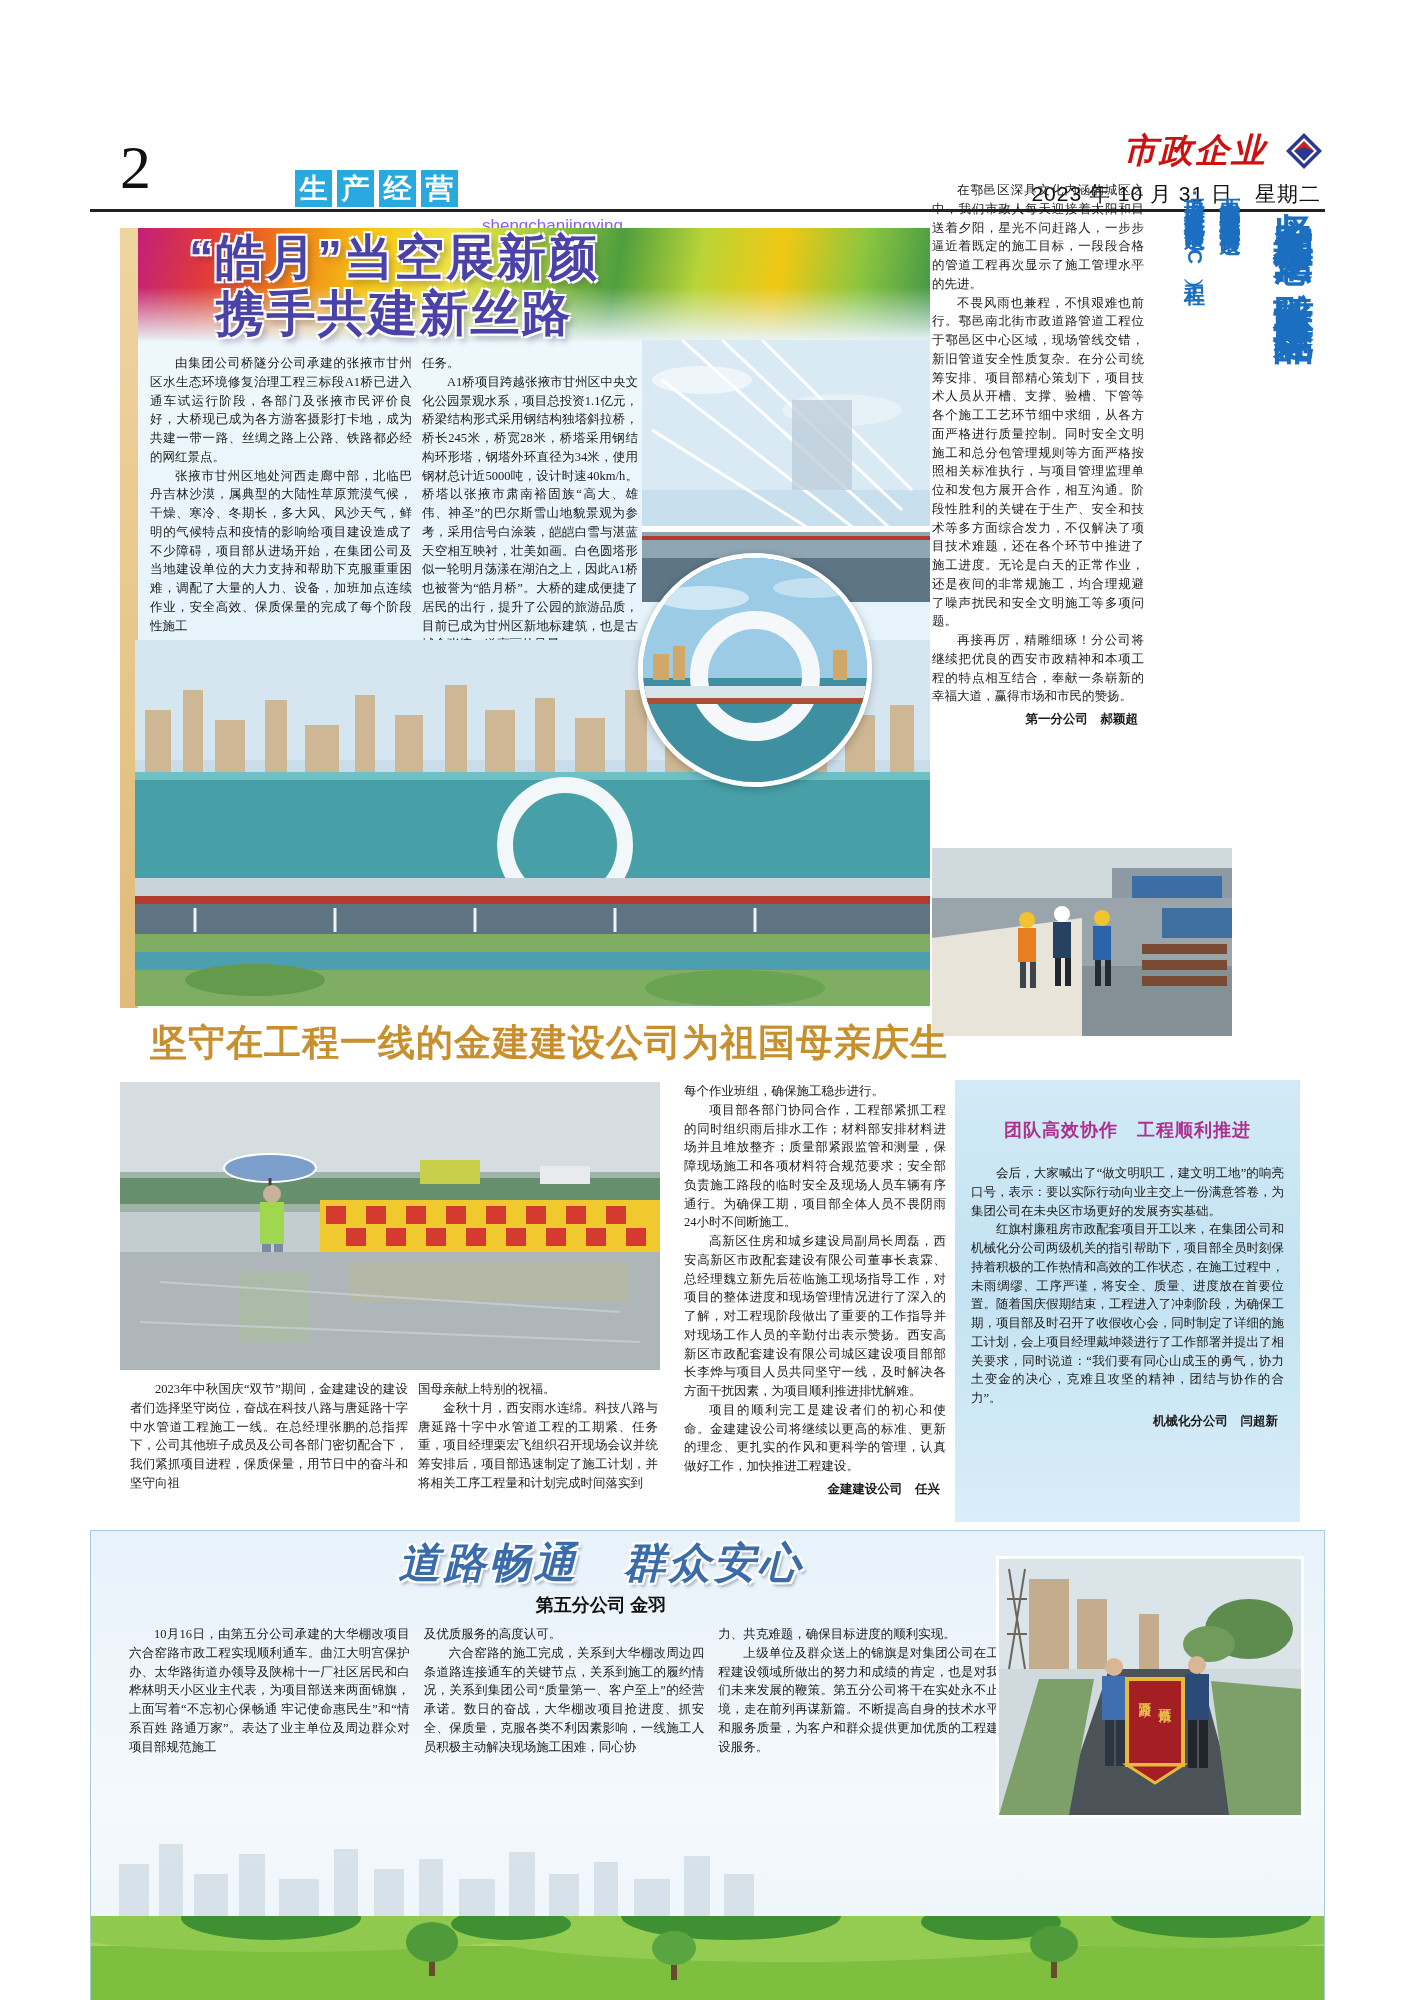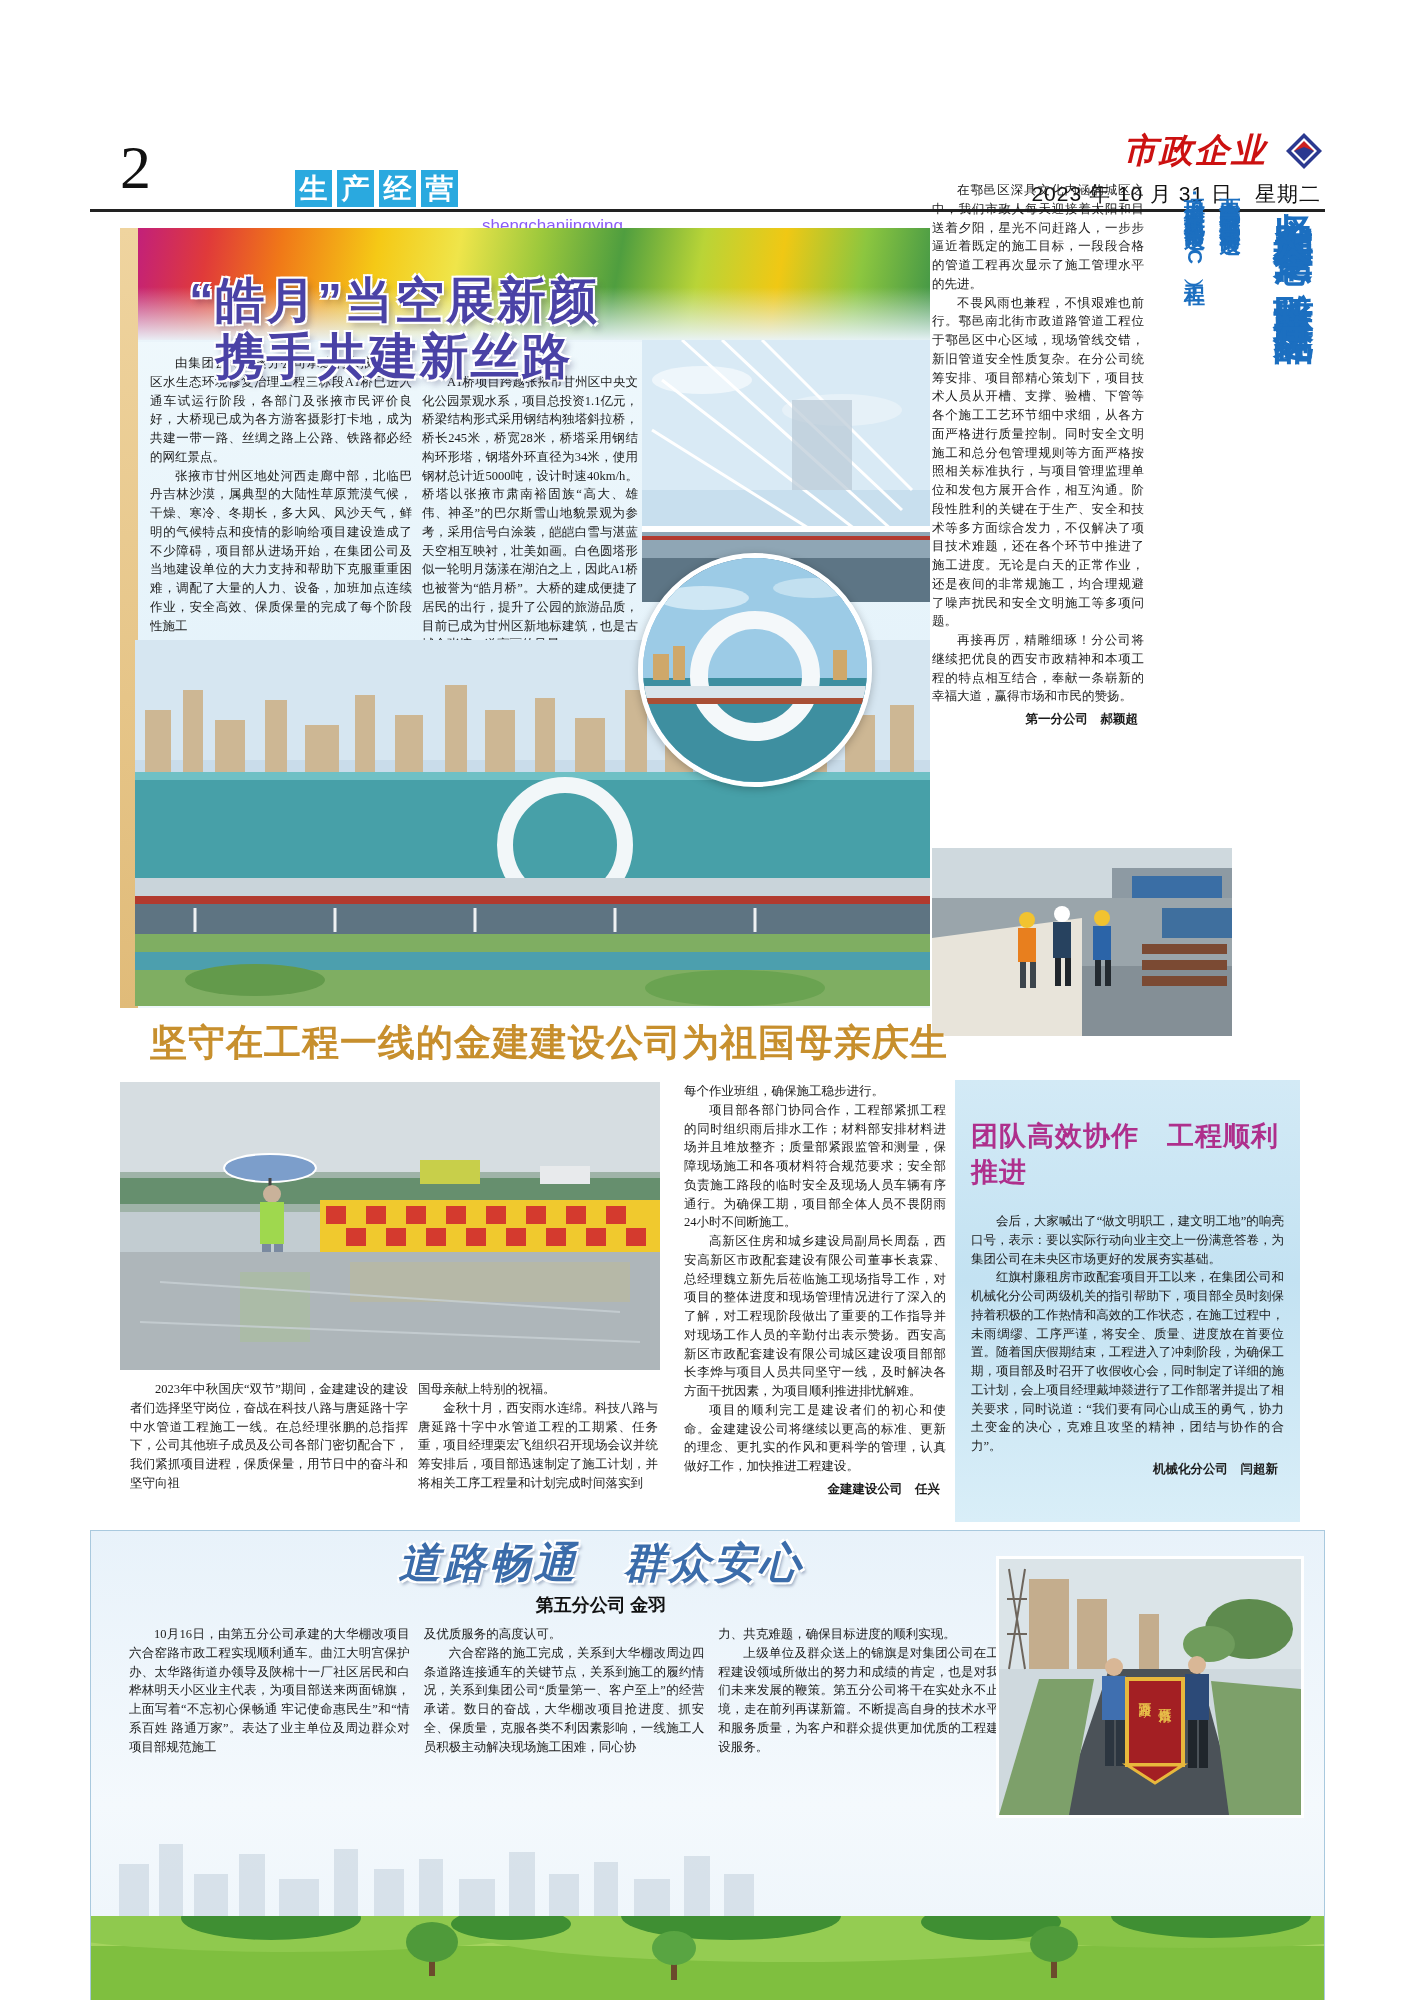--- a/index.html
+++ b/index.html
@@ -37,21 +37,21 @@
   .art1-main { position:absolute; left:18px; top:0; right:0; bottom:0;
                background:linear-gradient(180deg,#f2fafd 0%, #e4f2fa 60%, #eef7fb 100%); }
   .art1-banner { position:absolute; left:18px; top:0; width:792px; height:112px;
       background:linear-gradient(100deg,#c2207a 0%,#e03a3a 9%,#f07818 18%,#f5c916 30%,
                  #efe54a 40%,#9cc83c 50%,#4f9e3f 60%,#b9d437 70%,#f0c814 80%,#8cc63f 90%,#3f9447 100%); }
   .art1-banner::after { content:""; position:absolute; left:0; bottom:-2px; width:100%; height:55px;
       background:linear-gradient(180deg, rgba(240,248,252,0) 0%, #eaf4fa 100%); }
   .art1-title { position:absolute; left:18px; top:2px; width:512px; text-align:center;
       font-family:"Liberation Sans", sans-serif; font-weight:bold; color:#4a42a6;
       font-size:49px; line-height:1.14; letter-spacing:2px; z-index:4;
-      text-shadow:-2px -2px 0 #fff,2px -2px 0 #fff,-2px 2px 0 #fff,2px 2px 0 #fff,4px 5px 6px rgba(40,40,90,.35);margin-top:43px; }
+      text-shadow:-2px -2px 0 #fff,2px -2px 0 #fff,-2px 2px 0 #fff,2px 2px 0 #fff,4px 5px 6px rgba(40,40,90,.35); }
   .art1-col { position:absolute; top:126px; height:292px; }
   .art1-col1 { left:30px; width:262px; }
   .art1-col2 { left:302px; width:216px; }
   .photo-cable { position:absolute; left:522px; top:112px; width:288px; height:262px; }
   .photo-circle { position:absolute; left:518px; top:325px; width:234px; height:234px;
       border-radius:50%; overflow:hidden; border:5px solid #fff; z-index:3;
       box-shadow:0 2px 8px rgba(0,0,0,.25); }
   .photo-pano { position:absolute; left:15px; top:412px; width:795px; height:366px; z-index:1; }
 
   
@@ -72,22 +72,22 @@
       font-size:37px; letter-spacing:1px; text-shadow:1px 2px 0 rgba(255,255,255,.8); }
   .art3 { position:absolute; left:120px; top:1082px; width:828px; height:442px; }
   .photo-rain { position:absolute; left:0; top:0; width:540px; height:288px; }
   .art3-col1 { position:absolute; left:10px; top:298px; width:278px; height:142px; }
   .art3-col2 { position:absolute; left:298px; top:298px; width:240px; height:142px; }
   .art3-col3 { position:absolute; left:564px; top:0; width:262px; height:442px; }
 
   
   .art4 { position:absolute; left:955px; top:1080px; width:345px; height:442px;
       background:linear-gradient(180deg,#d3eaf6 0%, #c3e2f2 45%, #d9eef8 100%); padding:10px 16px; }
-  .art4-title { margin-top:28px; text-align:left; font-family:"Liberation Sans", sans-serif;
-      font-weight:bold; color:#ae2f8c; font-size:27px; letter-spacing:1px; }
+  .art4-title { margin-top:28px; text-align:center; font-family:"Liberation Sans", sans-serif;
+      font-weight:bold; color:#ae2f8c; font-size:18px; letter-spacing:1px; }
   .art4 .body-text { margin-top:22px; height:300px; }
 
   
   .art5 { position:absolute; left:90px; top:1530px; width:1235px; height:499px;
       border:1px solid #a9c9de;
       background:linear-gradient(180deg,#e8f2fa 0%, #f4f9fd 55%, #eaf3f9 100%); overflow:hidden;padding-left:9px; }
   .art5-headline { position:absolute; left:150px; top:4px; width:720px; text-align:center;
       font-family:"Liberation Sans", sans-serif; font-weight:bold; font-style:italic;
       color:#3b6caa; font-size:42px; letter-spacing:3px;
       text-shadow:-2px -2px 0 #fff,2px -2px 0 #fff,-2px 2px 0 #fff,2px 2px 0 #fff,3px 4px 3px rgba(60,80,120,.4); }

